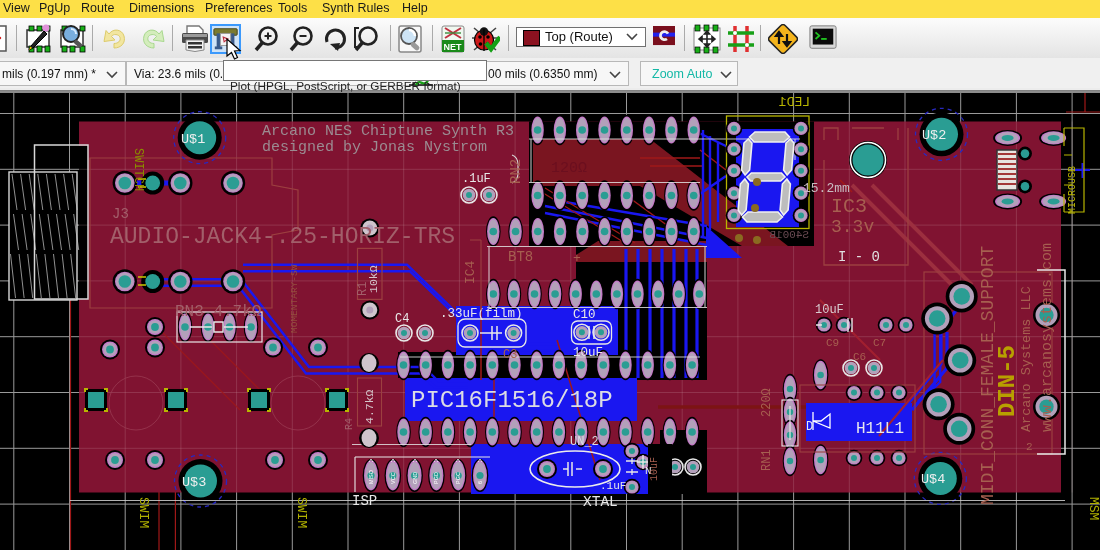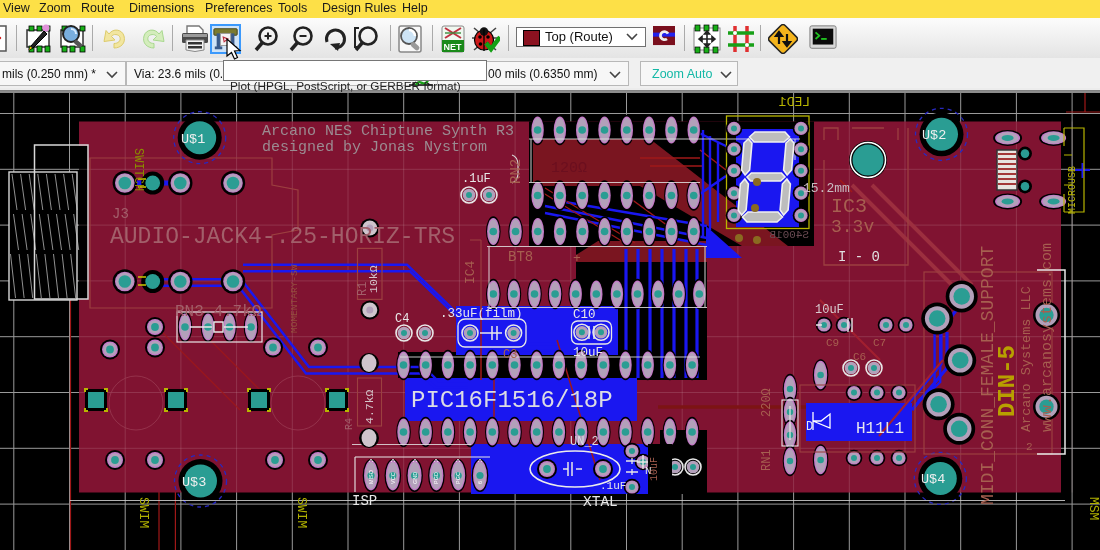--- a/index.html
+++ b/index.html
@@ -1,24 +1,24 @@
 <!DOCTYPE html>
 <html><head><meta charset="utf-8"><style>
 *{margin:0;padding:0}
 body{width:1100px;height:550px;overflow:hidden;position:relative;font-family:"Liberation Sans",sans-serif;background:#000}
 </style></head>
 <body>
 <div style="position:absolute;left:0;top:0;width:1100px;height:18px;background:#fde047;font-size:12.5px;color:#1a1a1a">
     <span style="position:absolute;left:3px;top:1px">View</span>
-    <span style="position:absolute;left:39px;top:1px">Zoom</span>
+    <span style="position:absolute;left:39px;top:1px">PgUp</span>
     <span style="position:absolute;left:81px;top:1px">Route</span>
     <span style="position:absolute;left:129px;top:1px">Dimensions</span>
     <span style="position:absolute;left:205px;top:1px">Preferences</span>
     <span style="position:absolute;left:278px;top:1px">Tools</span>
-    <span style="position:absolute;left:322px;top:1px">Design Rules</span>
+    <span style="position:absolute;left:322px;top:1px">Synth Rules</span>
     <span style="position:absolute;left:402px;top:1px">Help</span>
   </div>
 <div style="position:absolute;left:0;top:18px;width:1100px;height:40px;background:linear-gradient(#fcfcfc,#e4e4e4);border-bottom:1px solid #c0c0c0"></div>
 <svg style="position:absolute;left:-18px;top:24px" width="30" height="30" viewBox="0 0 30 30">
     <rect x="4" y="2" width="20" height="25" fill="#fff" stroke="#555" stroke-width="1.5"></rect>
     <path d="M10,14 h8 m-3,-3 l3,3 l-3,3" stroke="#c00" stroke-width="2" fill="none"></path>
     <rect x="6" y="20" width="10" height="6" fill="#333"></rect>
   </svg>
 <div style="position:absolute;left:16px;top:25px;width:1px;height:26px;background:#aaa"></div>
 <svg style="position:absolute;left:24px;top:24px" width="30" height="30" viewBox="0 0 30 30">
@@ -153,21 +153,21 @@
     <path d="M11,8 v12 M11,8 l-3,4 h6 z M19,22 V10 M19,22 l-3,-4 h6 z" stroke="#111" stroke-width="2.2" fill="#111"></path>
   </svg>
 <svg style="position:absolute;left:808px;top:24px" width="30" height="28" viewBox="0 0 30 30">
     <rect x="1" y="2" width="28" height="24" rx="2" fill="#d8d8d8" stroke="#777"></rect>
     <rect x="4" y="5" width="22" height="17" fill="#0a0a0a"></rect>
     <path d="M7,9 l4,3.5 l-4,3.5" stroke="#20c020" stroke-width="2" fill="none"></path>
     <path d="M13,16 h6" stroke="#20c020" stroke-width="2"></path>
   </svg>
 <div style="position:absolute;left:0;top:58px;width:1100px;height:30px;background:#f0f0f0"></div>
 <div style="position:absolute;left:-60px;top:61px;width:186px;height:25px;background:#f7f7f7;border:1px solid #b8b8b8;box-sizing:border-box"></div>
-<div style="position:absolute;left:2px;top:67px;font-size:12px;color:#111;white-space:nowrap">mils (0.250 mm) *</div>
+<div style="position:absolute;left:2px;top:67px;font-size:12px;color:#111;white-space:nowrap">mils (0.197 mm) *</div>
 <svg style="position:absolute;left:106px;top:71px" width="12" height="8" viewBox="0 0 12 8">
     <path d="M1,1 L6,6 L11,1" fill="none" stroke="#444" stroke-width="1.6"></path>
   </svg>
 <div style="position:absolute;left:126px;top:61px;width:320px;height:25px;background:#f7f7f7;border:1px solid #b8b8b8;box-sizing:border-box"></div>
 <div style="position:absolute;left:134px;top:67px;font-size:12px;color:#111;white-space:nowrap">Via: 23.6 mils (0.60 mm), 45.7 mils (0.45 mm)</div>
 <svg style="position:absolute;left:426px;top:71px" width="12" height="8" viewBox="0 0 12 8">
     <path d="M1,1 L6,6 L11,1" fill="none" stroke="#444" stroke-width="1.6"></path>
   </svg>
 <div style="position:absolute;left:437px;top:61px;width:192px;height:25px;background:#f7f7f7;border:1px solid #b8b8b8;box-sizing:border-box"></div>
 <div style="position:absolute;left:442px;top:67px;font-size:12px;color:#111;white-space:nowrap">Grid: 25.00 mils (0.6350 mm)</div>

